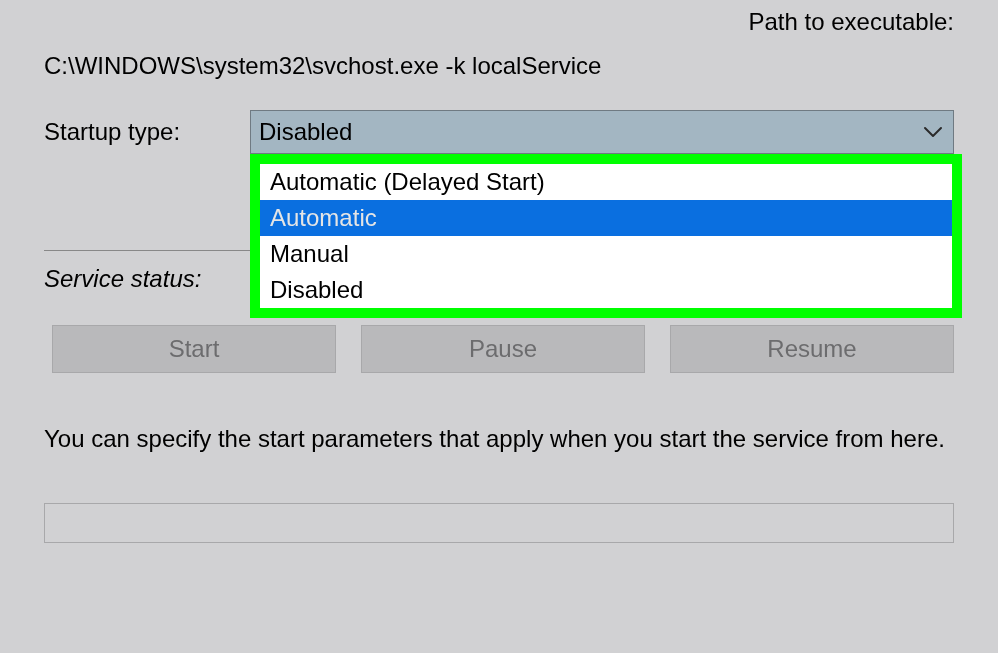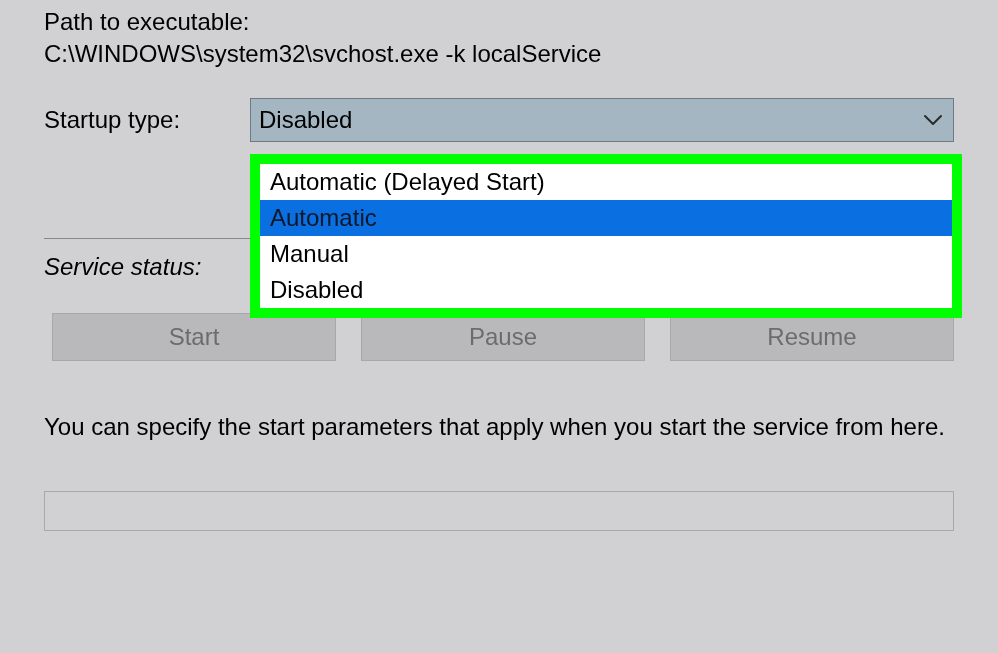--- a/index.html
+++ b/index.html
@@ -19,21 +19,22 @@
     }
     .panel {
       position: absolute;
       left: 0;
       top: 0;
       right: 0;
       bottom: 0;
       padding: 8px 44px 20px 44px;
     }
     .path-label {
-      margin-bottom: 4px;
+      margin-bottom: 16px;
+      text-align: right;
     }
     .path-value {
       margin-bottom: 30px;
     }
     .row {
       display: flex;
       align-items: center;
     }
     .startup-label {
       width: 206px;
@@ -72,21 +73,21 @@
       width: 100%;
     }
     .dropdown-item {
       padding: 2px 8px 2px 10px;
       font-size: 24px;
       line-height: 32px;
       cursor: default;
     }
     .dropdown-item.highlight {
       background: #0a6fe0;
-      color: #0f172a;
+      color: #e5e5e5;
     }
     .separator {
       border: none;
       border-top: 1px solid #888;
       margin-top: 96px;
       margin-bottom: 14px;
     }
     .status-row {
       display: flex;
       align-items: center;

